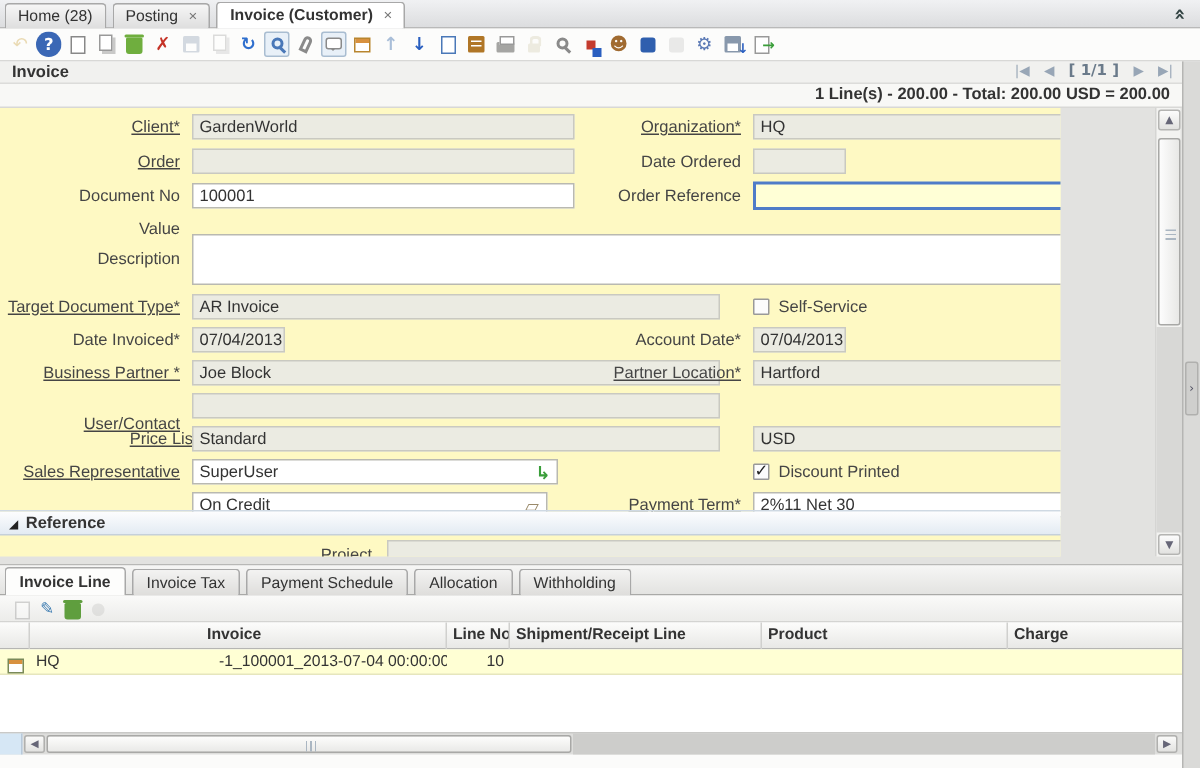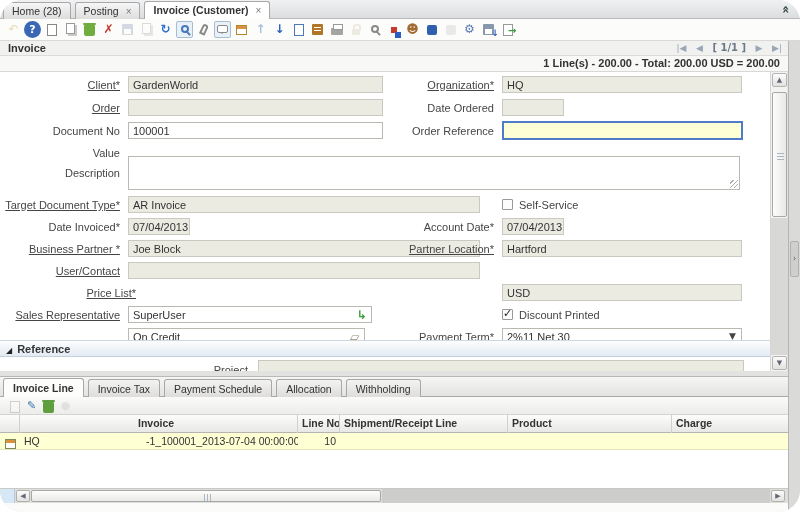--- a/index.html
+++ b/index.html
@@ -1,18 +1,18 @@
 <!DOCTYPE html>
 <html><head>
 <meta charset="utf-8">
 <style>
   *{box-sizing:border-box;margin:0;padding:0;}
   body{background:#fff;font-family:"Liberation Sans",sans-serif;}
   .gly{font-family:"DejaVu Sans",sans-serif;}
-  .screen{position:relative;width:800px;height:512px;background:#e2e2e0;overflow:hidden;font-size:11px;color:#333;border-radius:22px;}
+  .screen{position:relative;width:800px;height:512px;background:#e2e2e0;overflow:hidden;font-size:11px;color:#333;}
 
   
   .tabbar{position:absolute;top:0;left:0;width:800px;height:19px;background:linear-gradient(#f0f1f3,#dcdddf);border-bottom:1px solid #b9b9b9;}
   .wtab{position:relative;float:left;height:17px;margin:2px 1px 0 3px;padding:2px 8px 0 8px;border:1px solid #a8a8a8;border-bottom:none;border-radius:3px 3px 0 0;background:linear-gradient(#f6f6f6,#dedede);font-size:10.5px;color:#333;cursor:default;}
   .wtab.active{background:#fff;font-weight:bold;height:18px;margin-top:1px;z-index:2;}
   .wtab .x{margin-left:7px;color:#777;font-weight:normal;font-size:10px;}
   .collapse-top{position:absolute;right:10px;top:2px;transform:rotate(90deg);font-size:13px;font-weight:bold;color:#344;}
 
   
   .toolbar{position:absolute;top:19px;left:0;width:800px;height:22px;background:#fcfcfb;border-bottom:1px solid #d8d8d6;padding:2px 0 0 4px;white-space:nowrap;}
@@ -47,21 +47,21 @@
 
   
   .titlerow{position:absolute;top:41px;left:0;width:788px;height:15px;background:#f1f1ef;border-bottom:1px solid #dcdcda;}
   .title{position:absolute;left:8px;top:1px;font-weight:bold;font-size:11px;color:#333;}
   .recnav{position:absolute;right:6px;top:1px;font-size:9px;color:#98a6b6;}
   .recnav span{margin-left:7px;font-family:"DejaVu Sans",sans-serif;}
   .recnav .pos{color:#6a7a8a;font-weight:bold;font-size:10px;}
   .statusrow{position:absolute;top:56px;left:0;width:788px;height:16px;background:#f8f8f6;border-bottom:1px solid #d8d8d6;text-align:right;padding-right:8px;font-weight:bold;font-size:11px;line-height:15px;color:#333;}
 
   
-  .formarea{position:absolute;top:72px;left:0;width:770px;height:299px;background:#ffffff;overflow:hidden;}
+  .formarea{position:absolute;top:72px;left:0;width:707px;height:299px;background:#fef9c3;overflow:hidden;}
   .flbl{position:absolute;height:14px;line-height:14px;font-size:11px;color:#454545;text-align:right;}
   .flbl.u{text-decoration:underline;}
   .fval{position:absolute;height:17px;line-height:14px;padding:1px 4px;font-size:11px;border:1px solid #b9b9b1;background:#fff;overflow:hidden;white-space:nowrap;}
   .fval.ro{background:#ebebe2;border-color:#c9c9c1;}
   .fval.focus{background:#ffffd6;border:2px solid #4f7cc8;height:19px;}
   .ftext{position:absolute;border:1px solid #b9b9b1;background:#fff;}
   .ftext::after{content:"";position:absolute;right:1px;bottom:1px;width:8px;height:8px;background:repeating-linear-gradient(135deg,transparent 0 2px,#aaa 2px 3px);}
   .cb{position:absolute;width:11px;height:11px;border:1px solid #999;background:#fcfcfc;border-radius:1px;}
   .cb.on::after{content:"✓";position:absolute;left:0;top:-3px;font-size:11px;font-weight:bold;color:#222;font-family:"DejaVu Sans",sans-serif;}
   .cblbl{position:absolute;font-size:11px;color:#454545;}
@@ -155,24 +155,25 @@
     <label class="flbl" style="top:148px;left:0;width:120px">Date Invoiced*</label>
     <div class="fval ro" style="top:146px;left:128px;width:62px">07/04/2013</div>
     <label class="flbl" style="top:148px;left:376px;width:118px">Account Date*</label>
     <div class="fval ro" style="top:146px;left:502px;width:62px">07/04/2013</div>
 
     <label class="flbl u" style="top:170px;left:0;width:120px">Business Partner *</label>
     <div class="fval ro" style="top:168px;left:128px;width:352px">Joe Block</div>
     <label class="flbl u" style="top:170px;left:376px;width:118px">Partner Location*</label>
     <div class="fval ro" style="top:168px;left:502px;width:240px">Hartford</div>
 
-    <label class="flbl u" style="top:192px;left:0;width:120px">User/Contact</label>
+    <label class="flbl u" style="top:204px;left:0;width:120px">User/Contact</label>
     <div class="fval ro" style="top:190px;left:128px;width:352px"></div>
 
     <label class="flbl u" style="top:214px;left:16px;width:120px">Price List*</label>
+    <div class="fval ro" style="top:212px;left:128px;width:352px">Standard</div>
     <div class="fval ro" style="top:212px;left:502px;width:240px">USD</div>
 
     <label class="flbl u" style="top:236px;left:0;width:120px">Sales Representative</label>
     <div class="fval" style="top:234px;left:128px;width:244px">SuperUser</div>
     <span class="fico" style="top:237px;left:357px;color:#3a9e3a">↳</span>
     <span class="cb on" style="top:237px;left:502px"></span>
     <span class="cblbl" style="top:237px;left:519px">Discount Printed</span>
 
     <div class="fval" style="top:256px;left:128px;width:237px">On Credit</div>
     <span class="fico" style="top:259px;left:350px;color:#9a8a6a">▱</span>

